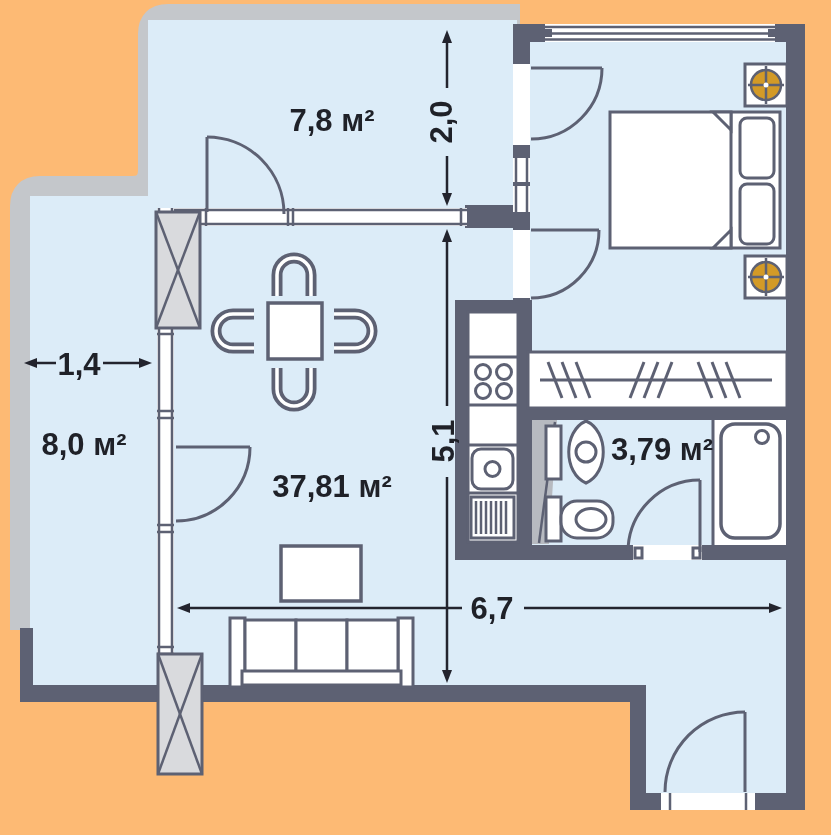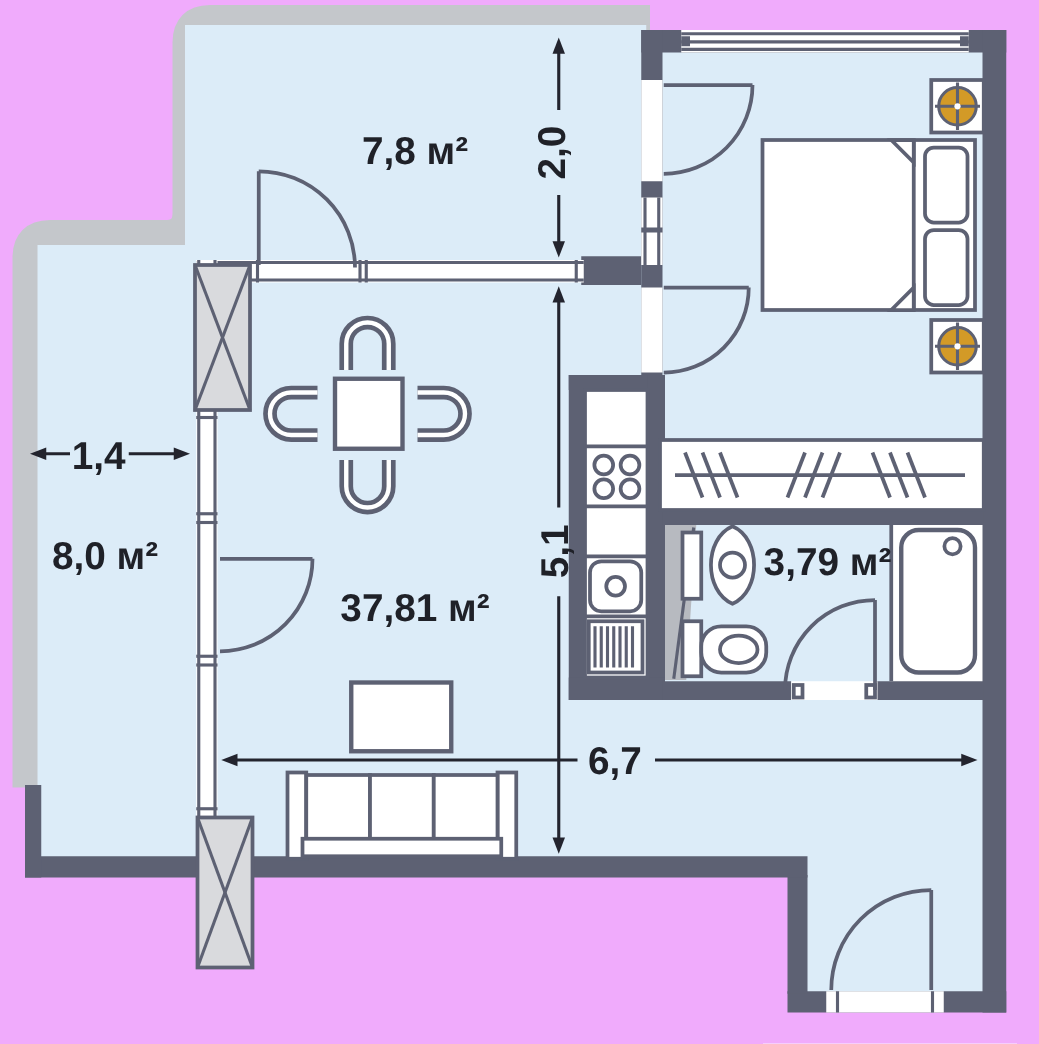--- a/index.html
+++ b/index.html
@@ -1,16 +1,16 @@
 <!DOCTYPE html>
 <html style="--wall: #5d6173; --floor: #dcecf8; --balcony-outline: #c4c7cb; --column-fill: #d9dadd; --shaft-fill: #b7bac0; --vent: #d39a27; --text: #1f2128; --dim: #23242e;"><head>
 <meta charset="utf-8">
 <style>
   html,body{margin:0;padding:0;background:#ffffff;}
-  .plan-wrap{position:relative;width:831px;height:835px;background:#f0abfc;
+  .plan-wrap{position:relative;width:831px;height:835px;background:#fdba74;
              font-family:"Liberation Sans", sans-serif;}
   svg{display:block;}
   .floor{fill:var(--floor,#dcecf8);}
   .wall{fill:var(--wall,#5d6173);}
   .wfill{fill:#ffffff;}
   .ln{stroke:var(--wall,#5d6173);fill:none;stroke-width:3;}
   .ln25{stroke:var(--wall,#5d6173);fill:none;stroke-width:2.5;}
   .wshape{fill:#ffffff;stroke:var(--wall,#5d6173);stroke-width:3;}
   .wshape35{fill:#ffffff;stroke:var(--wall,#5d6173);stroke-width:3.5;}
   .colfill{fill:var(--column-fill,#d9dadd);stroke:var(--wall,#5d6173);stroke-width:3;}

